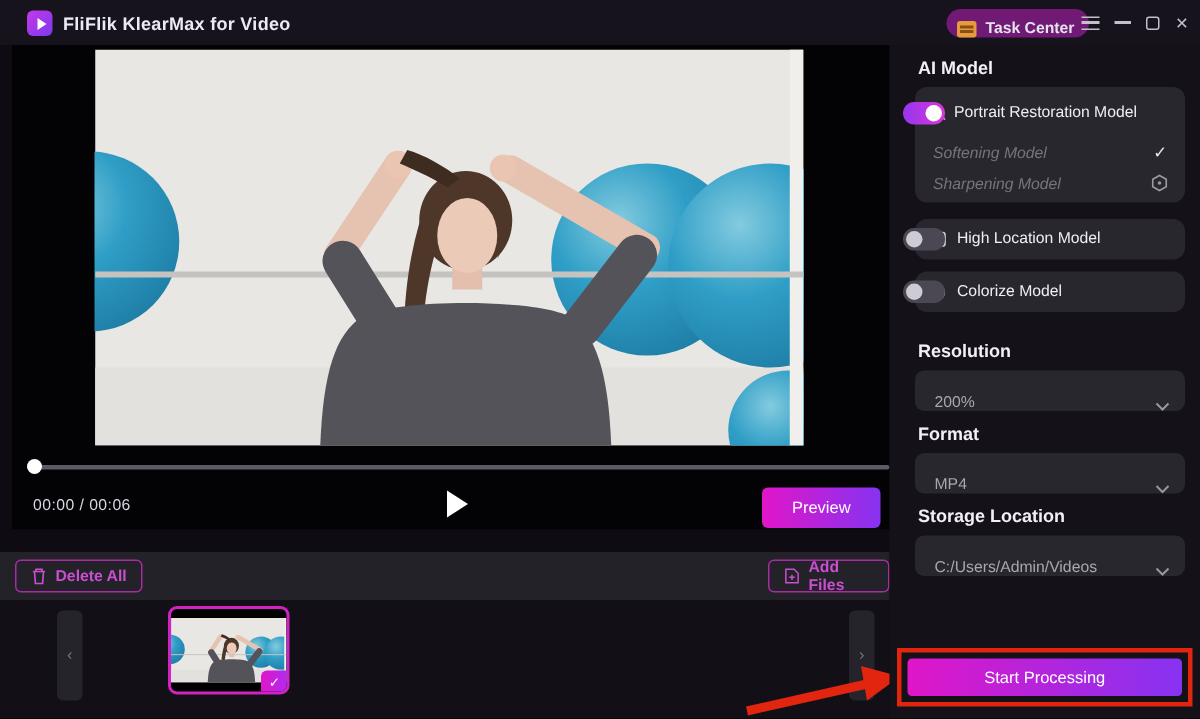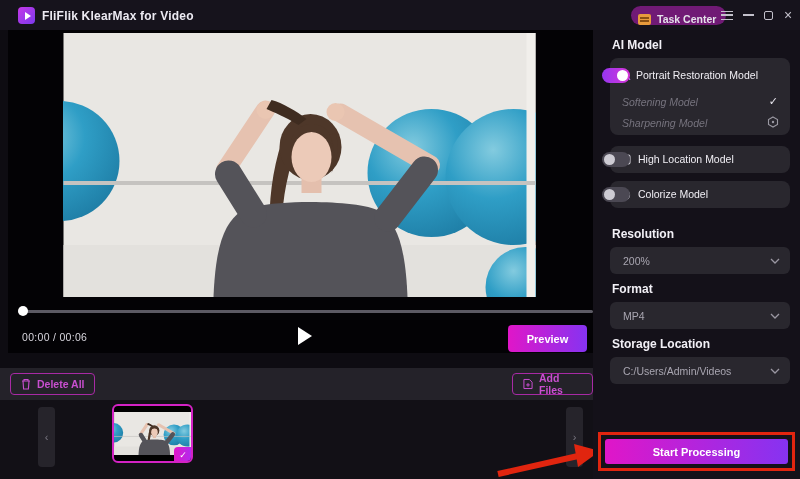--- a/index.html
+++ b/index.html
@@ -31,21 +31,21 @@
 
   
   .player { left:8px; top:30px; width:585px; height:323px; background:#030205; }
   .videoframe { left:55px; top:3px; width:473px; height:264px; }
   .slider-track { left:10px; top:280px; width:575px; height:3px; background:#5c5a64; border-radius:2px;}
   .slider-thumb { left:10px; top:276px; width:10px; height:10px; border-radius:50%; background:#fff;}
   .time { left:14px; top:301px; font-size:10.5px; color:#d8d6de; letter-spacing:.3px;}
   .playbtn { left:290px; top:297px; width:0; height:0;
     border-left:14px solid #fff; border-top:9px solid transparent; border-bottom:9px solid transparent;}
   .grad-btn { background:linear-gradient(90deg,#e016c8,#8633f1); color:#fff; border-radius:4px;
-    display:flex; align-items:center; justify-content:center; font-size:11px; font-weight:700;}
+    display:flex; align-items:center; justify-content:center; font-size:11px; font-weight:400;}
   .preview { left:500px; top:295px; width:79px; height:27px; }
 
   
   .filebar { left:0; top:368px; width:593px; height:32px; background:#242229; }
   .outline-btn { height:22px; border:1px solid #a82aa5; border-radius:4px; color:#c94fd0;
     font-size:10.5px; font-weight:700; display:flex; align-items:center; gap:6px; padding:0 10px; background:transparent;}
   .deleteall { left:10px; top:5px; }
   .addfiles { left:512px; top:5px; }
 
   
@@ -65,21 +65,21 @@
   .sec-header { font-size:12px; font-weight:700; color:#f2f0f6; }
   .card { left:17px; width:180px; background:#29272e; border-radius:8px; }
   .card-label { font-size:10.5px; font-weight:400; color:#f0eef4; }
   .sub-label { font-size:10.5px; color:#76737e;font-style:italic; }
   .toggle { width:28px; height:15px; border-radius:8px; background:#4b4853; position:relative;}
   .toggle .knob { position:absolute; top:2px; left:2px; width:11px; height:11px; border-radius:50%; background:#cdcbd3;}
   .toggle.on { background:linear-gradient(90deg,#9636ef,#d836d8);}
   .toggle.on .knob { left:15px; background:#fff;}
   .check { color:#e8e6ee; font-size:11px; }
   .dd { left:17px; width:180px; height:27px; background:#29272e; border-radius:6px;
-    display:flex; align-items:center; padding:0 10px 0 13px; }
+    display:flex; align-items:flex-end; padding:0 10px 0 13px; }
   .dd span { font-size:10.5px; color:#a9a6b1; flex:1; white-space:nowrap; overflow:hidden;}
   .redbox { left:5px; top:402px; width:197px; height:39px; border:3px solid #e1250f;
     display:flex; align-items:center; justify-content:center;}
   .startbtn { width:183px; height:25px; border-radius:3px; }
 </style>
 </head>
 <body>
 
 <div class="app">
 

